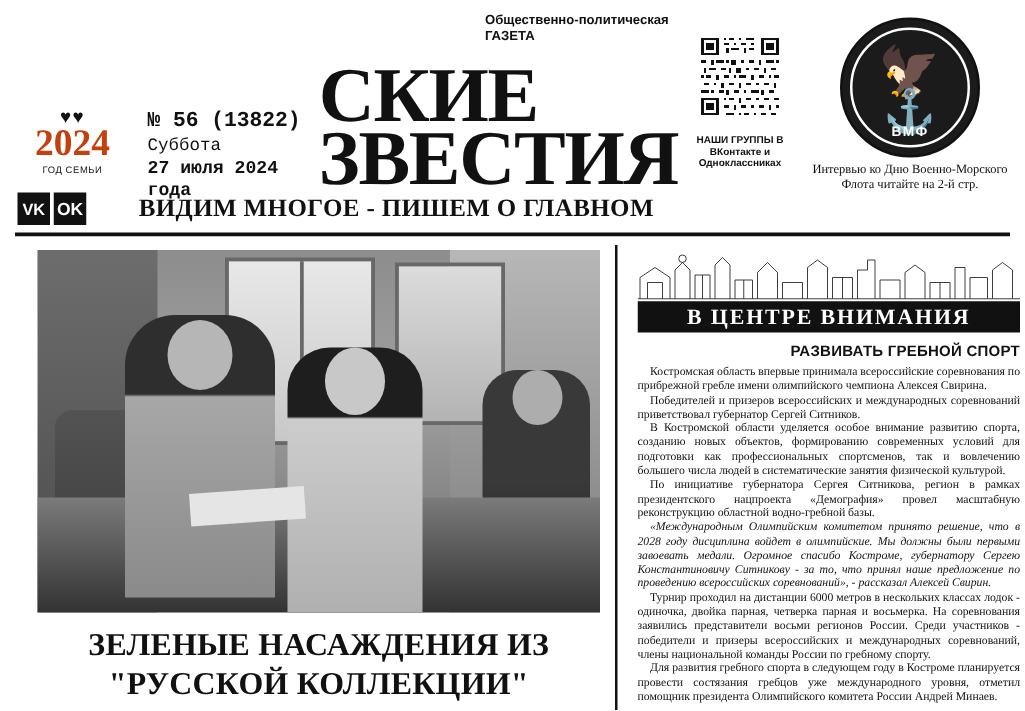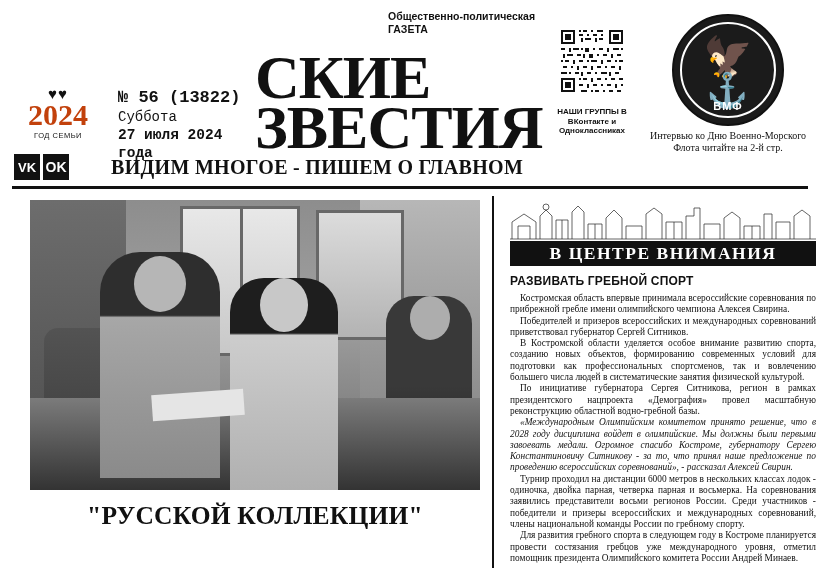--- a/index.html
+++ b/index.html
@@ -360,21 +360,21 @@
     text-align: center;
     font-family: "Liberation Serif", serif;
     font-weight: bold;
     font-size: 17.5px;
     letter-spacing: 1.5px;
     line-height: 23px;
     padding: 1px 0;
     margin-top: 1px;
   }
   .art-title {
-    text-align: left;
+    text-align: right;
     font-family: "Liberation Sans", sans-serif;
     font-weight: bold;
     font-size: 12px;
     letter-spacing: 0.2px;
     color: #111;
     margin: 8px 0 5px 0;
   }
   .art-body p {
     margin: 0;
     font-family: "Liberation Serif", serif;
@@ -549,20 +549,21 @@
         <div class="p3"></div>
         <div class="p3head"></div>
         <div class="table"></div>
         <div class="p1"></div>
         <div class="p1head"></div>
         <div class="p2"></div>
         <div class="p2head"></div>
         <div class="paper"></div>
       </div>
       <div class="headline">
+        <div class="h1">ЗЕЛЕНЫЕ НАСАЖДЕНИЯ ИЗ</div>
         <div class="h1">"РУССКОЙ КОЛЛЕКЦИИ"</div>
       </div>
 
     </div>
 
     <div class="vdiv"></div>
 
     <div class="right-col clip" style="height:373px;">
 
       <div class="skyline">

